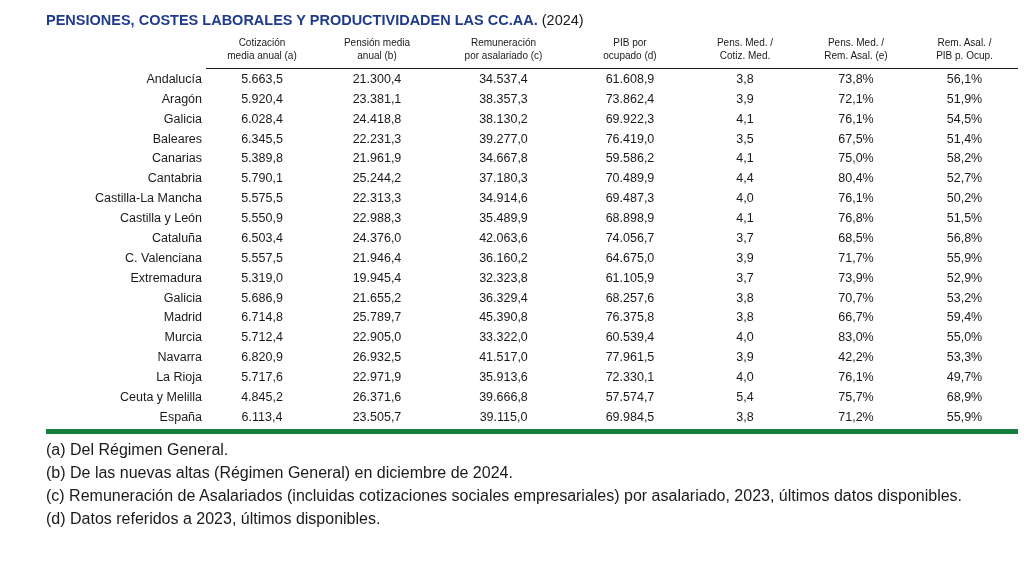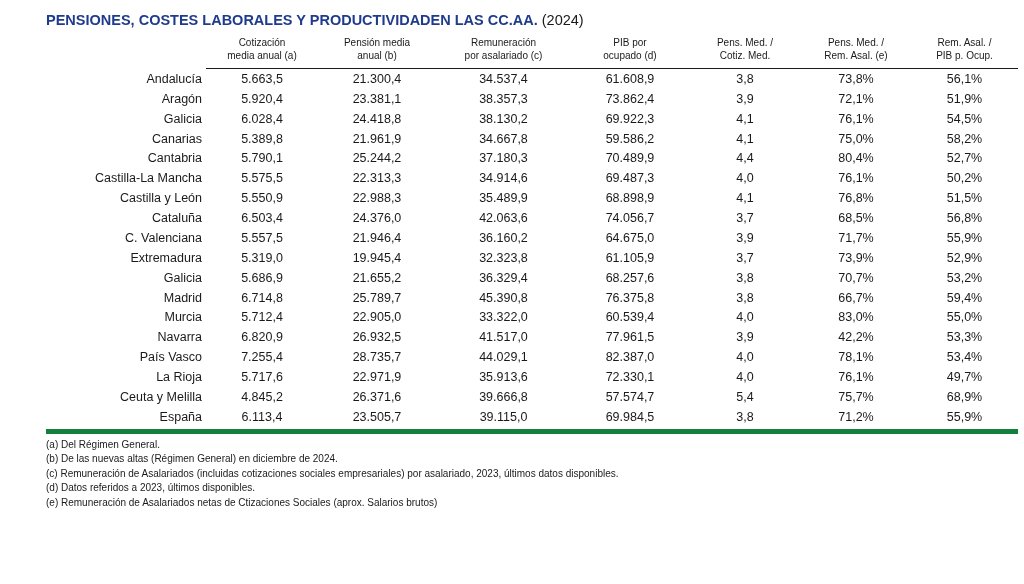--- a/index.html
+++ b/index.html
@@ -79,21 +79,21 @@
   col.c-1 { width: 112px; }
   col.c-2 { width: 118px; }
   col.c-3 { width: 135px; }
   col.c-4 { width: 118px; }
   col.c-5 { width: 112px; }
   col.c-6 { width: 110px; }
   col.c-7 { width: 107px; }
   .notes {
     margin-left: 30px;
     margin-top: 4px;
-    font-size: 10px;
+    font-size: 16px;
     line-height: 1.45;
     color: #1a1a1a;
   }
   .notes div {
     white-space: nowrap;
   }
 </style>
 </head>
 <body>
 
@@ -173,20 +173,30 @@
           <td class="region">Galicia</td>
           <td class="num">6.028,4</td>
           <td class="num">24.418,8</td>
           <td class="num">38.130,2</td>
           <td class="num">69.922,3</td>
           <td class="num">4,1</td>
           <td class="num">76,1%</td>
           <td class="num">54,5%</td>
         </tr>
         <tr>
+          <td class="region">Baleares</td>
+          <td class="num">6.345,5</td>
+          <td class="num">22.231,3</td>
+          <td class="num">39.277,0</td>
+          <td class="num">76.419,0</td>
+          <td class="num">3,5</td>
+          <td class="num">67,5%</td>
+          <td class="num">51,4%</td>
+        </tr>
+        <tr>
           <td class="region">Canarias</td>
           <td class="num">5.389,8</td>
           <td class="num">21.961,9</td>
           <td class="num">34.667,8</td>
           <td class="num">59.586,2</td>
           <td class="num">4,1</td>
           <td class="num">75,0%</td>
           <td class="num">58,2%</td>
         </tr>
         <tr>
@@ -281,30 +291,20 @@
         </tr>
         <tr>
           <td class="region">Navarra</td>
           <td class="num">6.820,9</td>
           <td class="num">26.932,5</td>
           <td class="num">41.517,0</td>
           <td class="num">77.961,5</td>
           <td class="num">3,9</td>
           <td class="num">42,2%</td>
           <td class="num">53,3%</td>
-        </tr>
-        <tr>
-          <td class="region">País Vasco</td>
-          <td class="num">7.255,4</td>
-          <td class="num">28.735,7</td>
-          <td class="num">44.029,1</td>
-          <td class="num">82.387,0</td>
-          <td class="num">4,0</td>
-          <td class="num">78,1%</td>
-          <td class="num">53,4%</td>
         </tr>
         <tr>
           <td class="region">La Rioja</td>
           <td class="num">5.717,6</td>
           <td class="num">22.971,9</td>
           <td class="num">35.913,6</td>
           <td class="num">72.330,1</td>
           <td class="num">4,0</td>
           <td class="num">76,1%</td>
           <td class="num">49,7%</td>
@@ -330,16 +330,15 @@
           <td class="num">55,9%</td>
         </tr>
       </tbody>
   </table>
 
   <div class="notes">
     <div>(a) Del Régimen General.</div>
     <div>(b) De las nuevas altas (Régimen General) en diciembre de 2024.</div>
     <div>(c) Remuneración de Asalariados (incluidas cotizaciones sociales empresariales) por asalariado, 2023, últimos datos disponibles.</div>
     <div>(d) Datos referidos a 2023, últimos disponibles.</div>
-    <div>(e) Remuneración de Asalariados netas de Ctizaciones Sociales (aprox. Salarios brutos)</div>
   </div>
 
 </div>
 
 </body></html>

